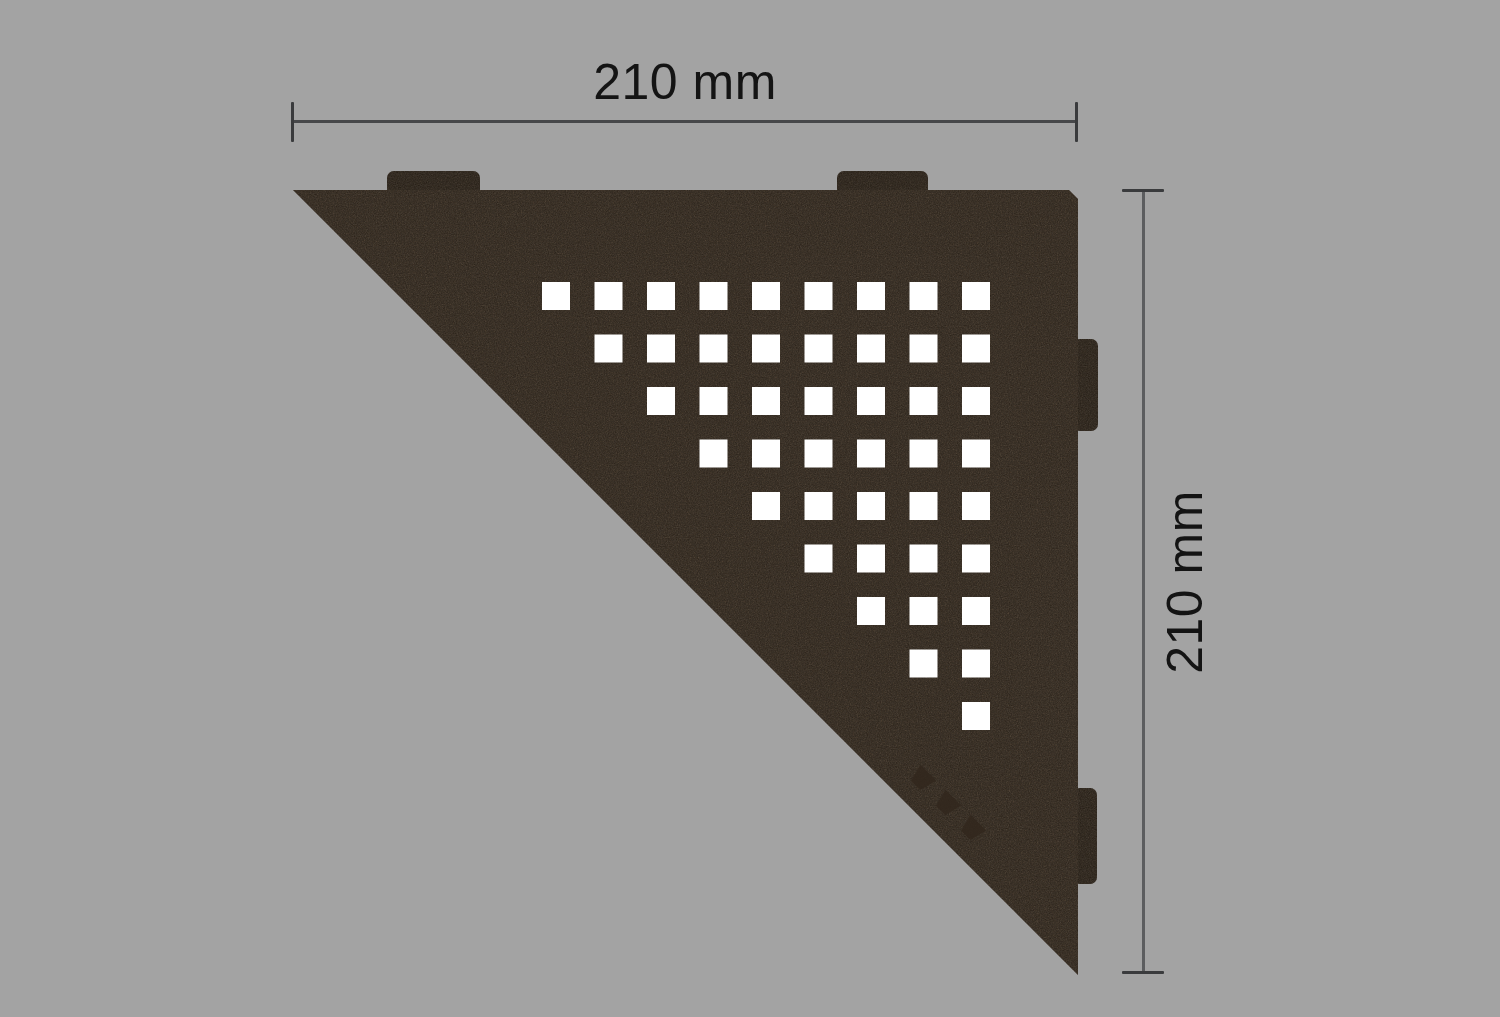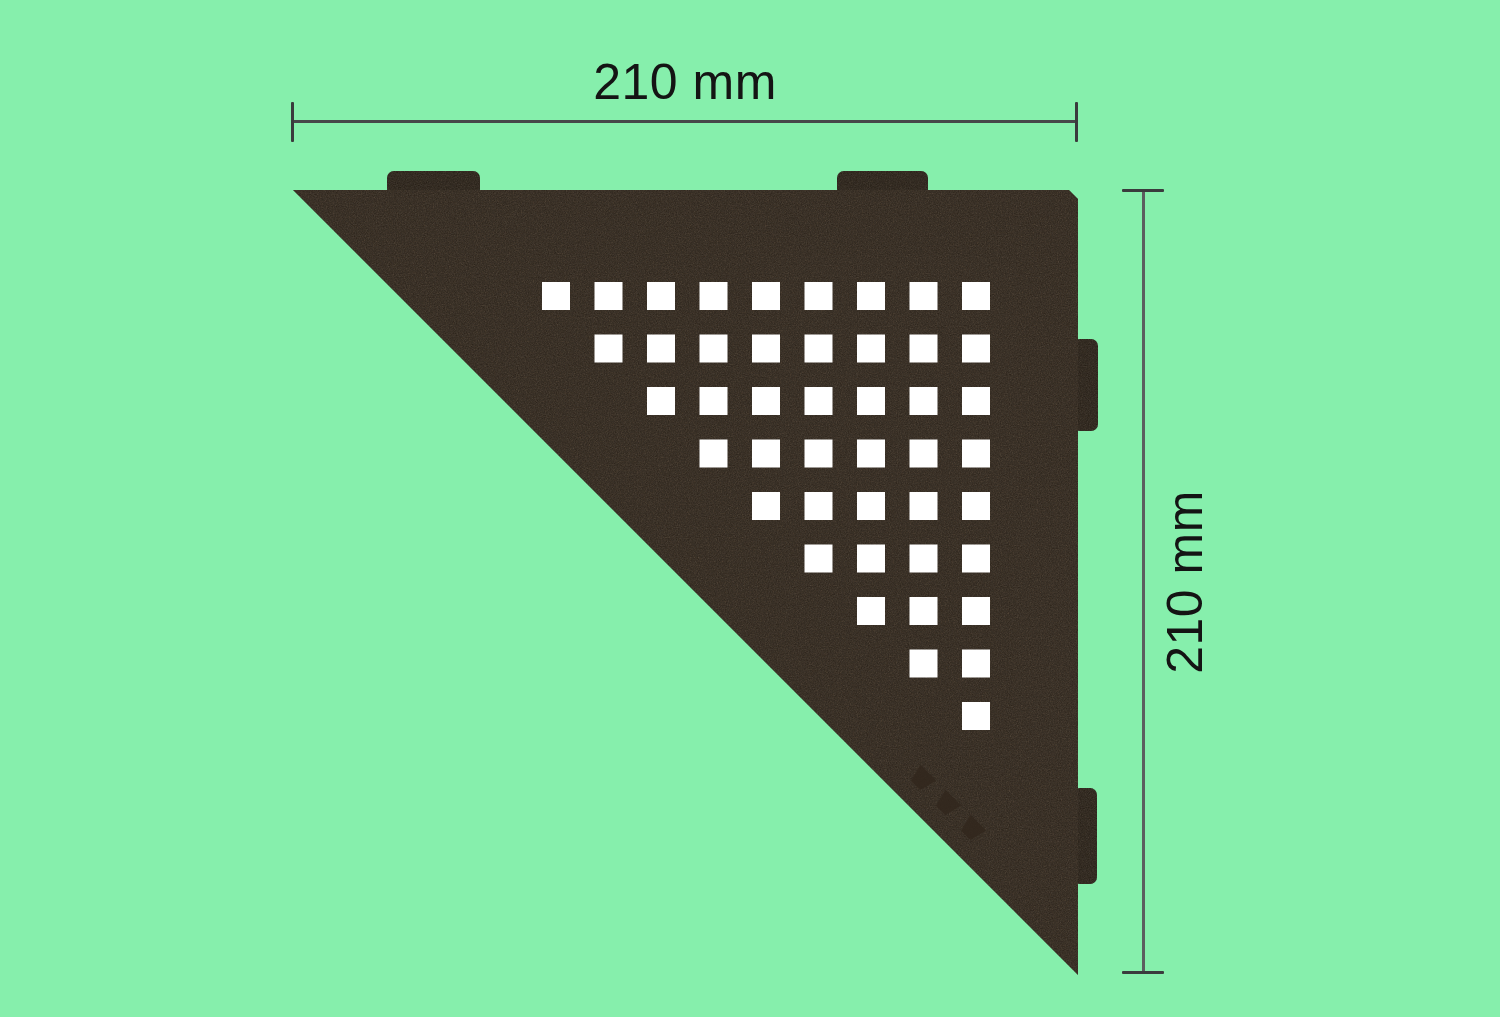--- a/index.html
+++ b/index.html
@@ -5,21 +5,21 @@
   html, body {
     margin: 0;
     padding: 0;
     background: #ffffff;
     font-family: "Liberation Sans", sans-serif;
   }
   .canvas {
     position: relative;
     width: 1500px;
     height: 1017px;
-    background: #86efac;
+    background: #a3a3a3;
     overflow: hidden;
   }
   .shelf-svg {
     position: absolute;
     left: 0;
     top: 0;
     width: 1500px;
     height: 1017px;
   }
   .dim-label {

